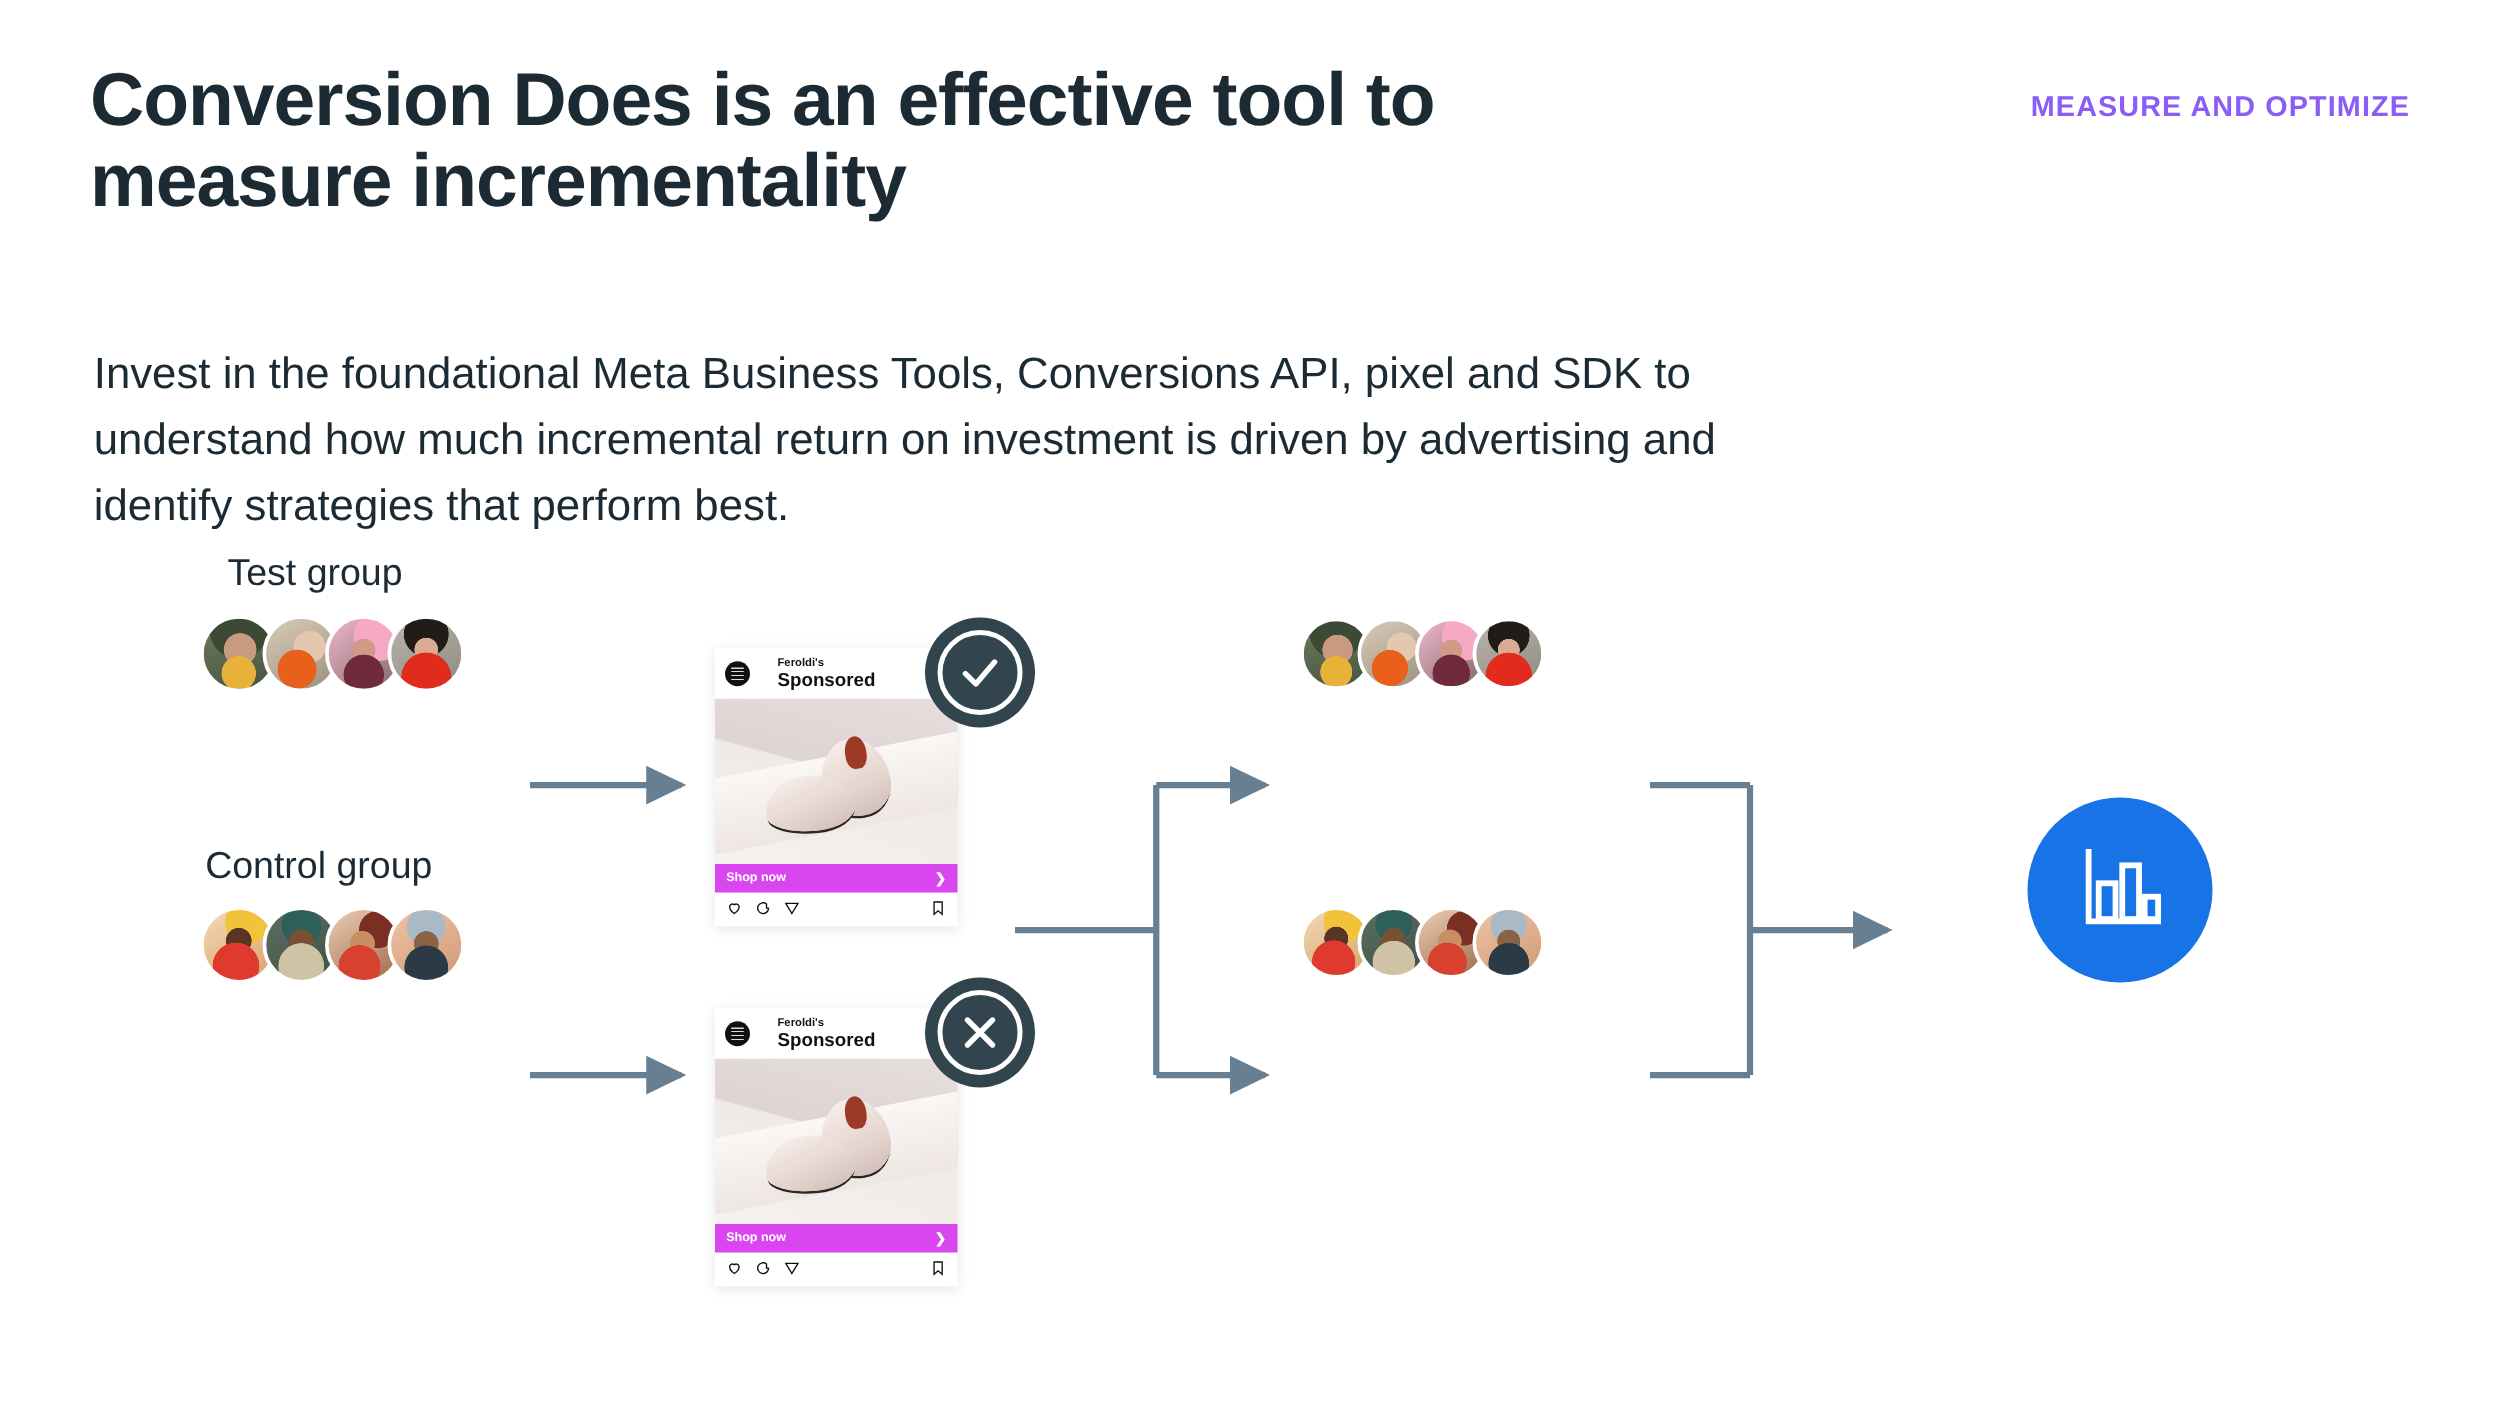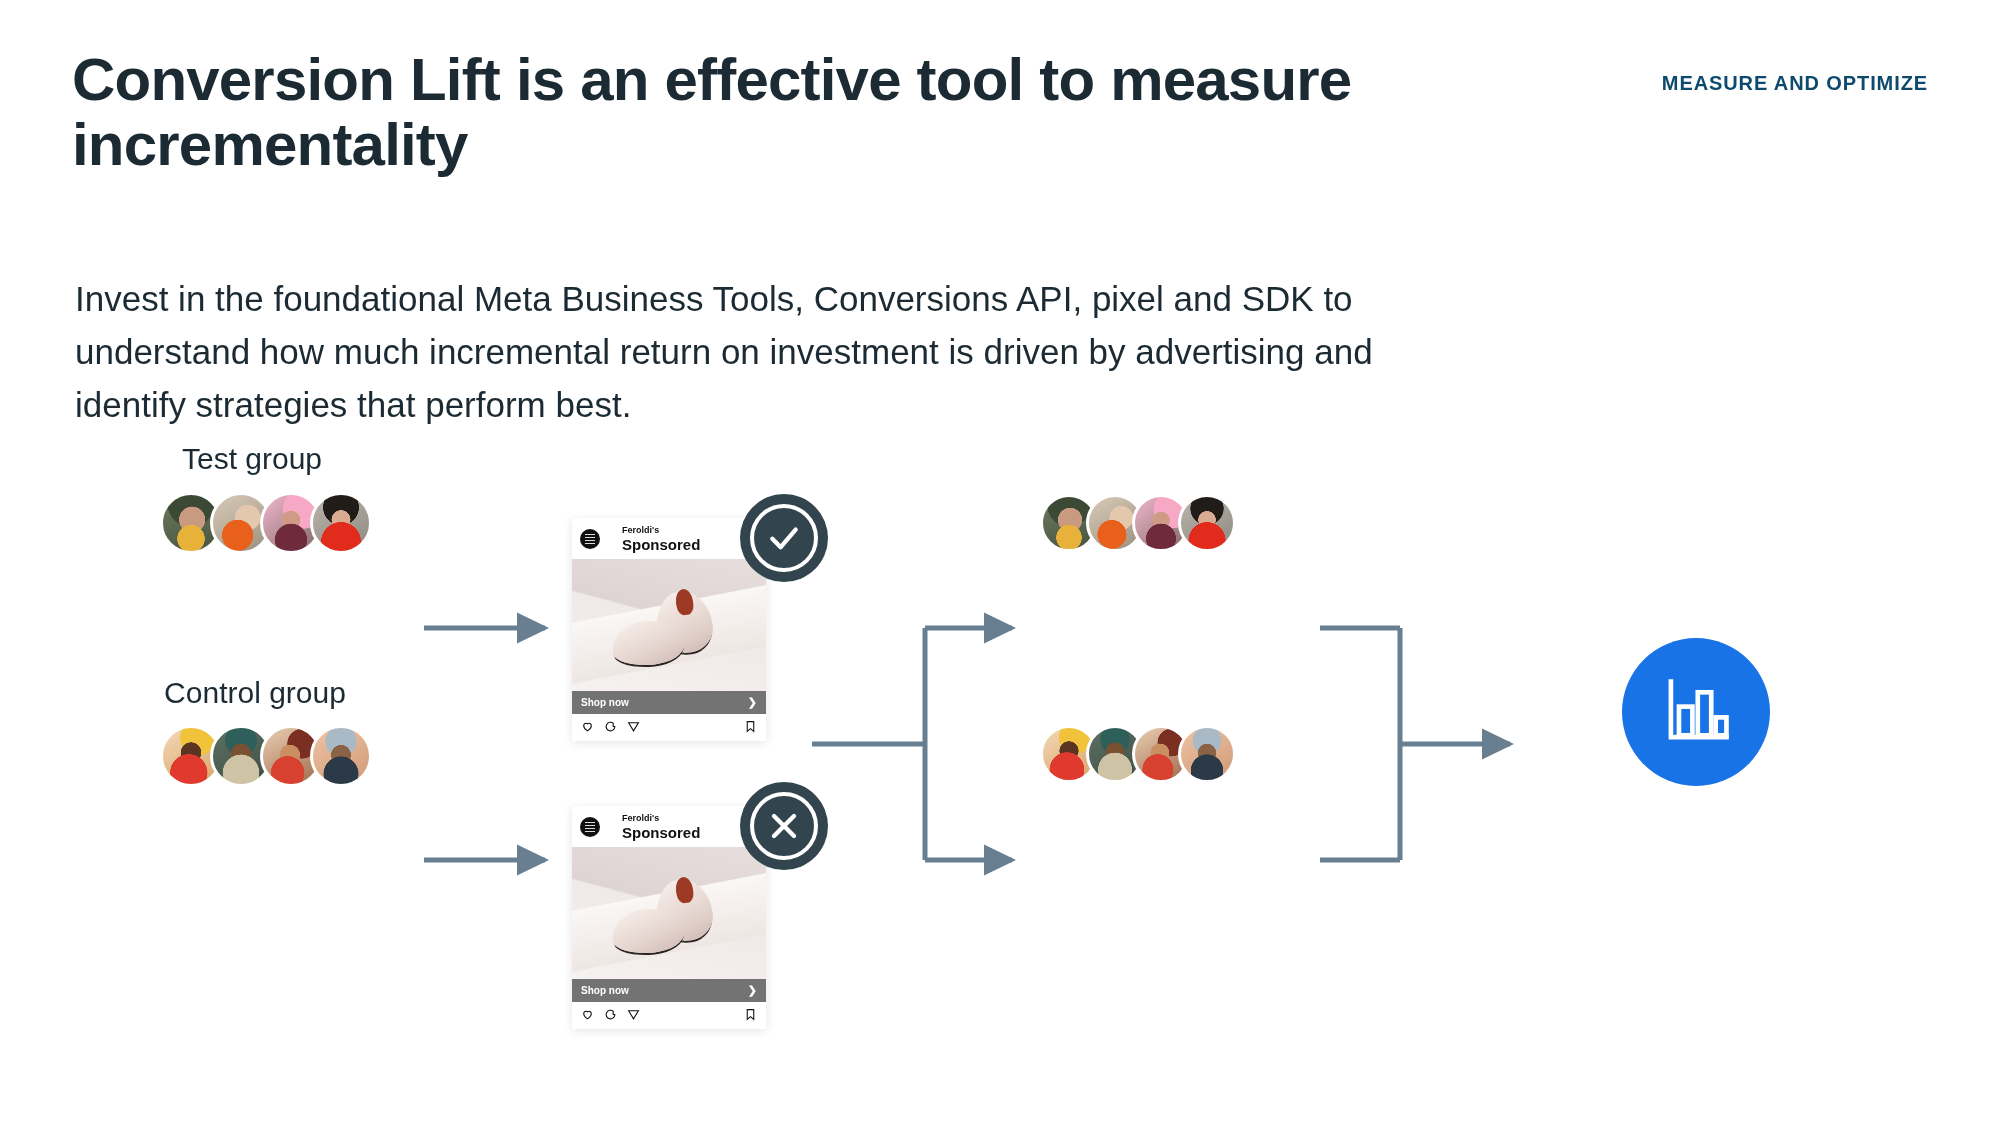--- a/index.html
+++ b/index.html
@@ -12,22 +12,22 @@
   .slide { position: relative; width: 2000px; height: 1123px; background: #fff; }
 
   
   .title {
     position: absolute; left: 72px; top: 48px; width: 1300px;
     font-size: 60px; line-height: 1.08; font-weight: 700;
     color: #1c2b33; letter-spacing: -0.8px;
   }
   .kicker {
     position: absolute; right: 72px; top: 72px;
-    font-size: 20px; font-weight: 700; letter-spacing: 0.9px;
-    color: #0c4a6e; text-transform: uppercase; white-space: nowrap;
+    font-size: 23px; font-weight: 700; letter-spacing: 0.9px;
+    color: #8b5cf6; text-transform: uppercase; white-space: nowrap;
   }
   .lede {
     position: absolute; left: 75px; top: 272px; width: 1340px;
     font-size: 35px; line-height: 1.52; font-weight: 400; color: #1c2b33;
   }
 
   
   .diagram { position: absolute; left: 0; top: 470px; width: 2000px; height: 640px; }
 
   .grp-label {
@@ -122,21 +122,21 @@
     box-shadow: 0 3px 0 -1px #2d2724;
   }
   .shoe.back { width: 56px; height: 62px; left: 84px; top: 32px; transform: rotate(-8deg); }
   .shoe.front { width: 72px; height: 44px; left: 40px; top: 62px; transform: rotate(-6deg); }
   .shoe-tongue {
     position: absolute; left: 104px; top: 30px; width: 17px; height: 26px;
     background: #9d3a25; border-radius: 50% 50% 40% 40%; transform: rotate(-8deg);
   }
   .cta {
     display: flex; align-items: center; justify-content: space-between;
-    background: #737373; color: #fff; padding: 5px 9px; font-size: 10px; font-weight: 700;
+    background: #d946ef; color: #fff; padding: 5px 9px; font-size: 10px; font-weight: 700;
   }
   .cta-arrow { font-size: 11px; }
   .ad-actions { display: flex; align-items: center; padding: 6px 9px 8px; }
   .ad-actions .ic { margin-right: 10px; color: #111; }
   .ad-actions .ic.save { margin-left: auto; margin-right: 0; }
 
   
   .badge {
     position: absolute; width: 88px; height: 88px; border-radius: 50%;
     background: #32454f; display: flex; align-items: center; justify-content: center;
@@ -157,21 +157,21 @@
   .result-caption {
     position: absolute; width: 360px; text-align: center;
     font-size: 25px; line-height: 1.33; color: #1c2b33;
   }
 </style>
 </head>
 <body>
 
 <div class="slide">
 
-  <h1 class="title">Conversion Lift is an effective tool to measure incrementality</h1>
+  <h1 class="title">Conversion Does is an effective tool to measure incrementality</h1>
   <div class="kicker">MEASURE AND OPTIMIZE</div>
   <p class="lede">Invest in the foundational Meta Business Tools, Conversions API, pixel and SDK to understand how much incremental return on investment is driven by advertising and identify strategies that perform best.</p>
 
   <div class="diagram">
 
     <svg class="wires" viewBox="0 0 2000 640">
       <defs>
         <marker id="ah" markerWidth="7" markerHeight="7" refX="5.6" refY="3.5" orient="auto">
           <path d="M0,0.4 L6.4,3.5 L0,6.6 Z" fill="#677f91"></path>
         </marker>

